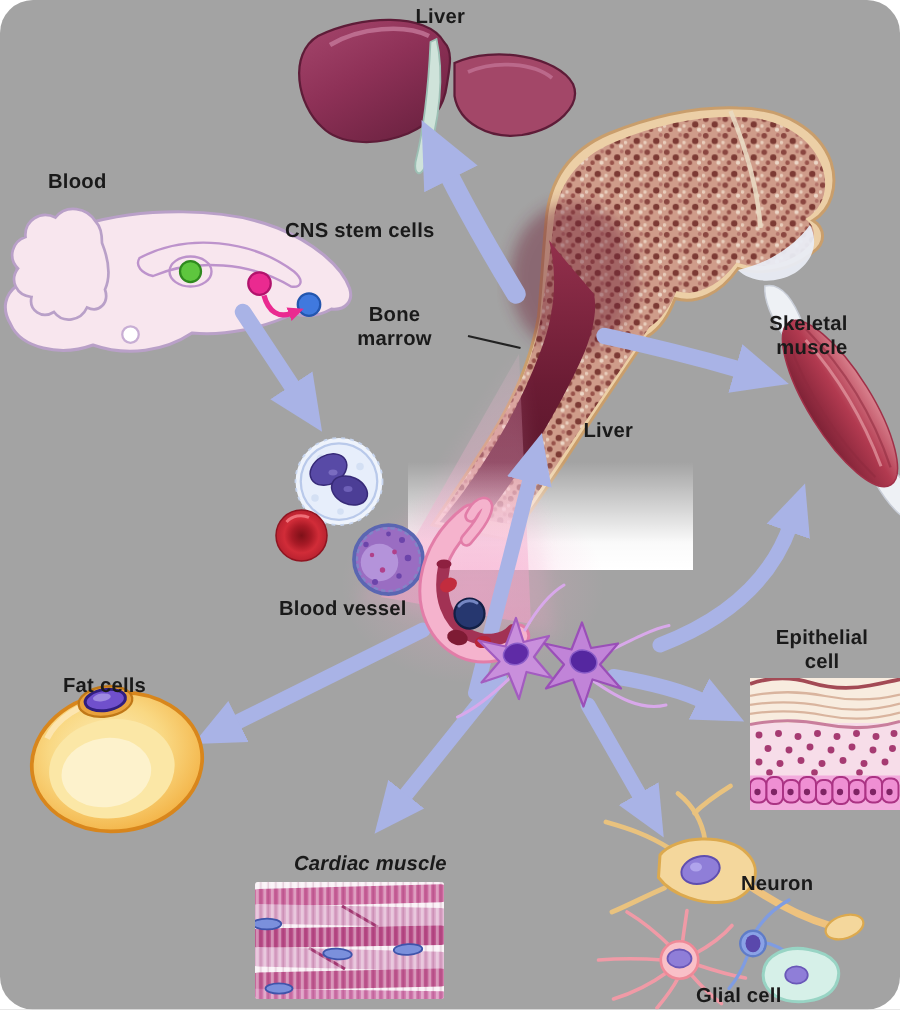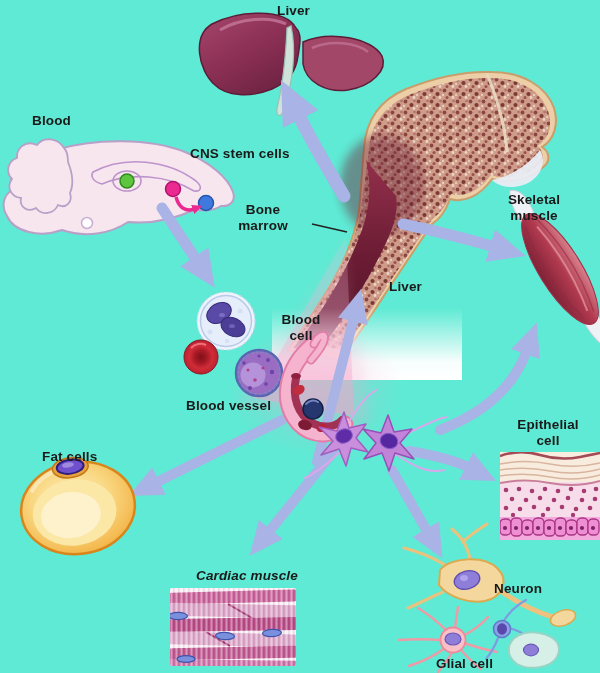--- a/index.html
+++ b/index.html
@@ -1,17 +1,17 @@
 <!DOCTYPE html>
 <html><head>
 <meta charset="utf-8">
 <style>
   html,body { margin:0; padding:0; background:#ffffff; }
-  .stage { position:relative; width:600px; height:673px; background:#5eead4; overflow:hidden;
-           font-family:"Liberation Sans", sans-serif; }
+  .stage { position:relative; width:600px; height:673px; background:#a3a3a3; overflow:hidden;
+           font-family:"Liberation Sans", sans-serif;border-radius:22px; }
   .stage svg { position:absolute; left:0; top:0; }
   .lbl { position:absolute; font-size:13.5px; font-weight:600; color:#1a1a1a;
          line-height:1.16; letter-spacing:.15px; }
   .ctr { text-align:center; }
 </style>
 </head>
 <body>
 
 <div class="stage">
 <svg width="600" height="673" viewBox="0 0 600 673">
@@ -323,21 +323,20 @@
     <path d="M 509,648 C 510,637 524,630 539,633 C 556,636 563,645 557,657 C 551,668 529,671 517,664 C 510,659 508,654 509,648 Z" fill="#d6f0e8" stroke="#98d4c4" stroke-width="2"></path>
     <ellipse cx="531" cy="650" rx="7.5" ry="5.8" fill="#8f7ed8" stroke="#6a58b8" stroke-width="1.2"></ellipse>
   </g>
 </svg>
 
 <div class="lbl" style="left:277px; top:3px;">Liver</div>
 <div class="lbl" style="left:32px; top:113px;">Blood</div>
 <div class="lbl" style="left:190px; top:146px;">CNS stem cells</div>
 <div class="lbl ctr" style="left:235px; top:202px; width:56px;">Bone marrow</div>
 <div class="lbl" style="left:389px; top:279px;">Liver</div>
-<div class="lbl ctr" style="left:503px; top:192px; width:62px;">Skeletal muscle</div>
-<div class="lbl ctr" style="left:270px; top:312px; width:62px;">Blood cell</div>
+<div class="lbl ctr" style="left:503px; top:208px; width:62px;text-align:right;">Skeletal muscle</div>
 <div class="lbl" style="left:186px; top:398px;text-align:right;">Blood vessel</div>
 <div class="lbl" style="left:42px; top:449px;">Fat cells</div>
 <div class="lbl" style="left:196px; top:568px;font-style:italic;">Cardiac muscle</div>
 <div class="lbl ctr" style="left:509px; top:417px; width:78px;">Epithelial cell</div>
 <div class="lbl" style="left:494px; top:581px;">Neuron</div>
-<div class="lbl" style="left:436px; top:656px;">Glial cell</div>
+<div class="lbl" style="left:464px; top:656px;">Glial cell</div>
 </div>
 
 </body></html>

